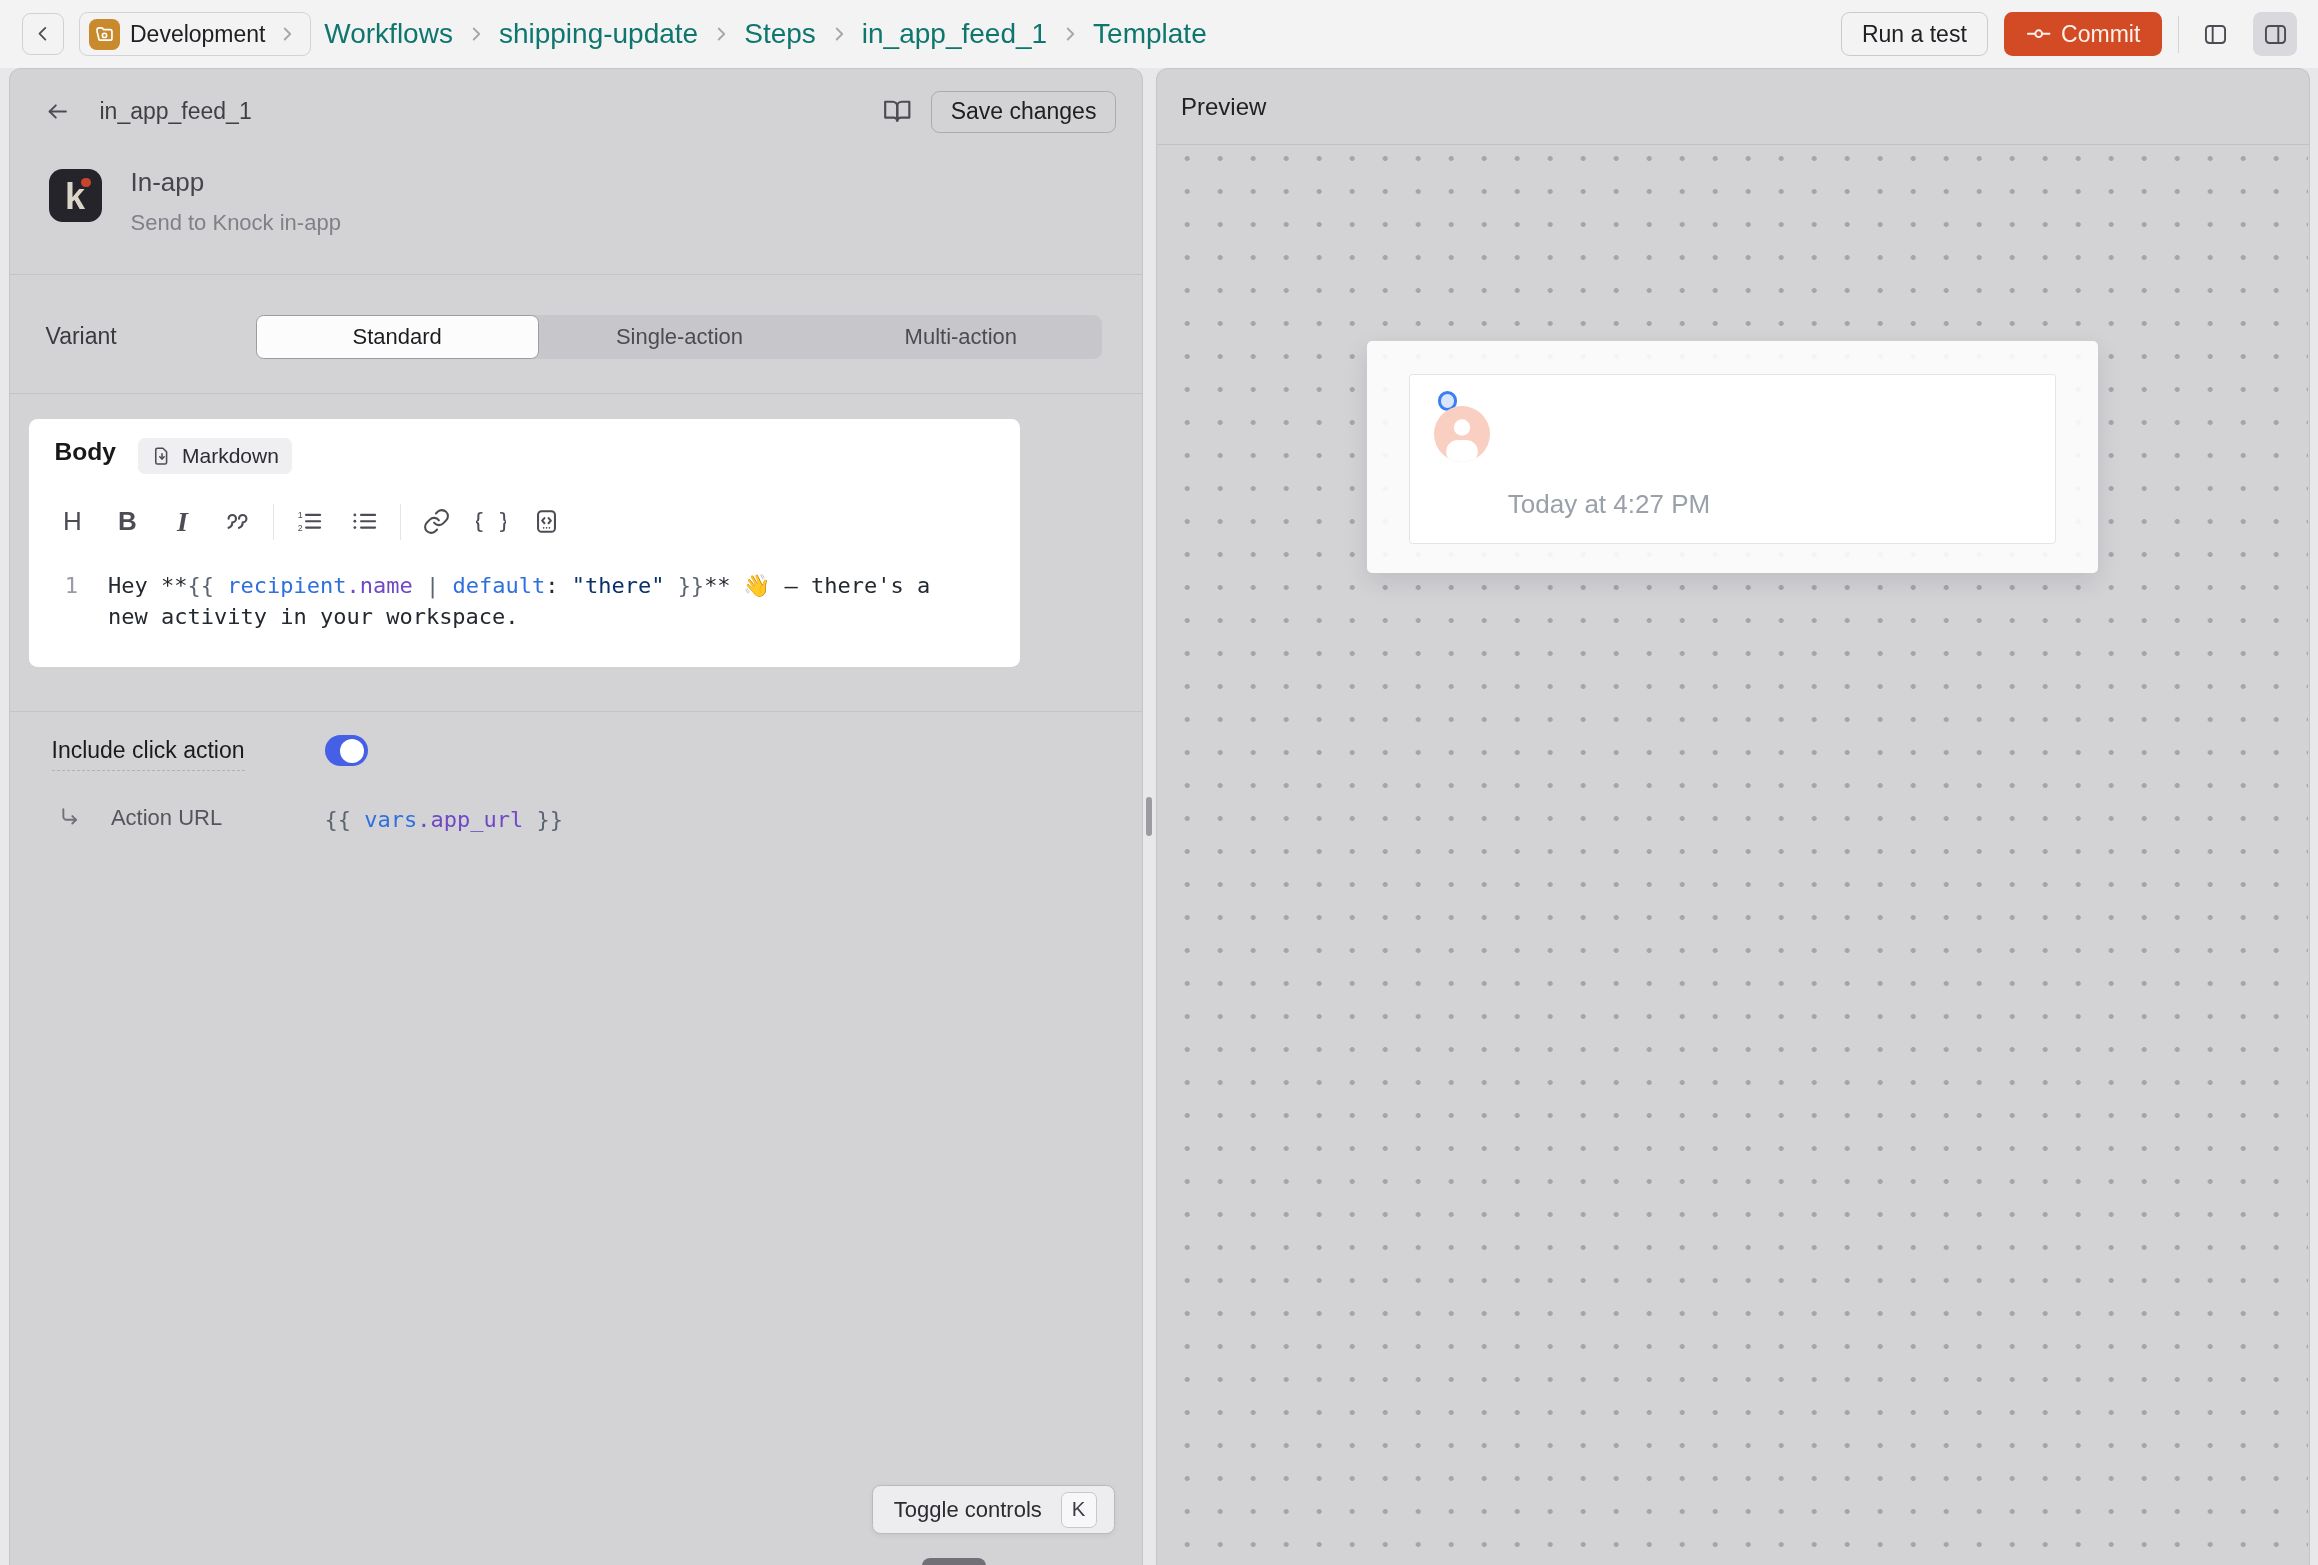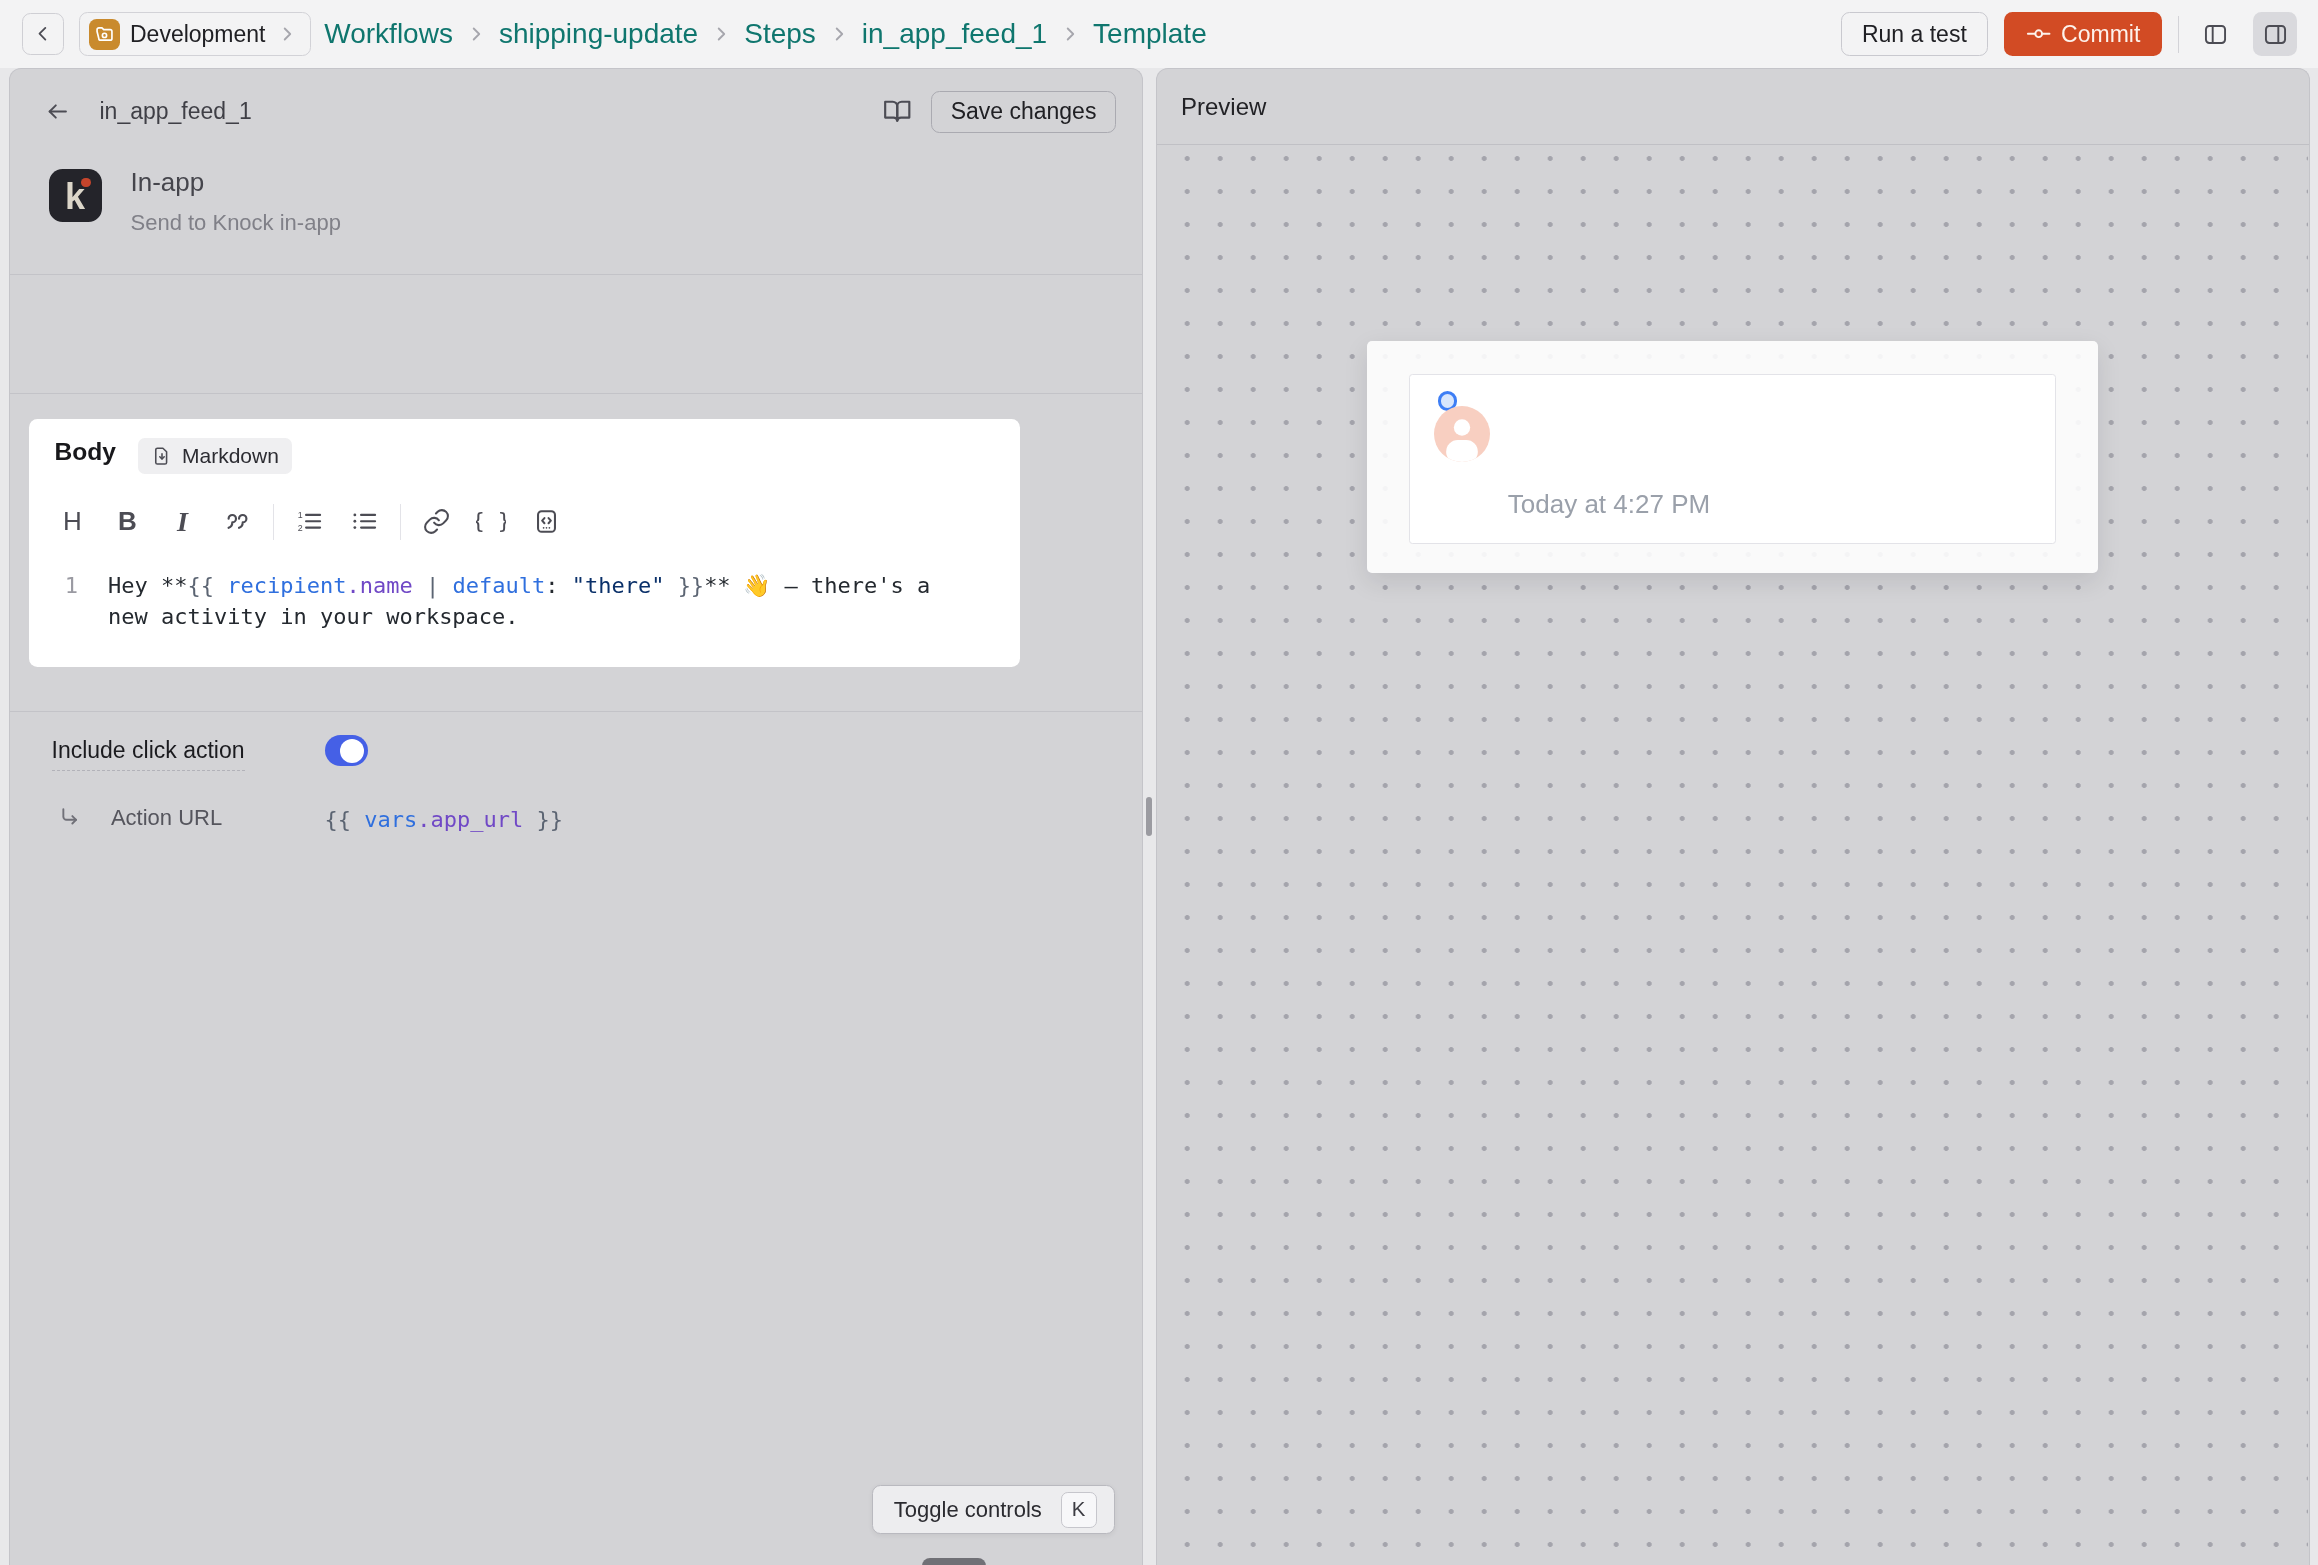--- a/index.html
+++ b/index.html
@@ -194,20 +194,28 @@
       <span class="knock-dot"></span>
     </div>
     <div>
       <div class="channel-title">In-app</div>
       <div class="channel-sub">Send to Knock in-app</div>
     </div>
   </div>
 
   <div class="hdiv" style="top:205px;"></div>
 
+  <div class="variant-row">
+    <span class="variant-label">Variant</span>
+    <div class="segmented">
+        <div class="segment active">Standard</div>
+        <div class="segment">Single-action</div>
+        <div class="segment">Multi-action</div>
+      </div>
+  </div>
 
   <div class="hdiv" style="top:324px;"></div>
 
   <div class="body-card">
     <div class="body-card-head">
       <span class="body-label">Body</span>
       <span class="md-badge">
         <svg class="ic" width="22" height="22" viewBox="0 0 24 24">
             <path d="M7 3.5h6l4 3.8V19a1.8 1.8 0 0 1-1.8 1.8H7A1.8 1.8 0 0 1 5.2 19V5.3A1.8 1.8 0 0 1 7 3.5z"></path>
             <path d="M12 9.5v5.5"></path>

